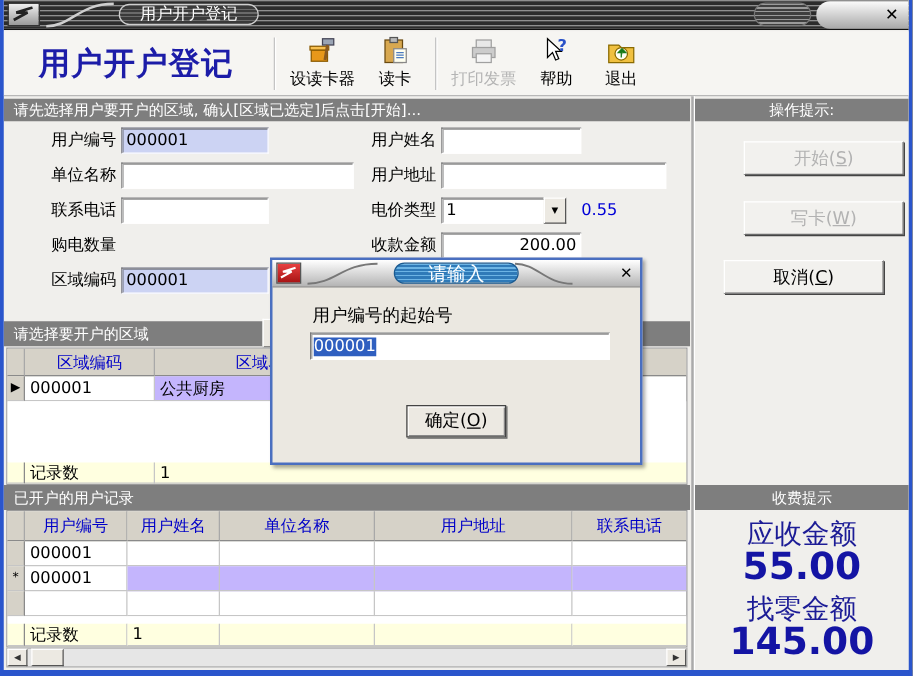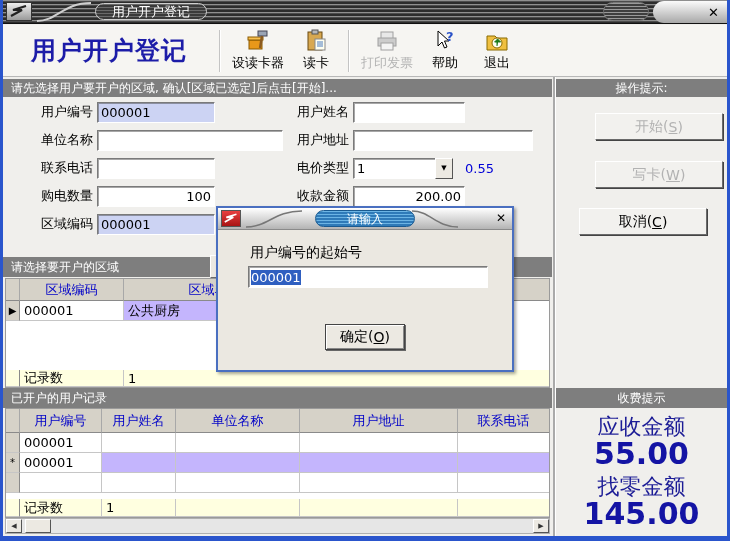--- a/index.html
+++ b/index.html
@@ -75,21 +75,21 @@
   .fee-lab{font-size:22px;}
   .fee-val{font-size:30px;font-weight:bold;color:#1414a4;}
   
   .dialog{position:absolute;left:213px;top:206px;width:298px;height:166px;background:#ebe8e1;
     border:2px solid #4a6fc0;box-shadow:2px 2px 3px rgba(0,0,0,.35);}
   .dlg-title{position:relative;height:22px;background:linear-gradient(180deg,#ffffff,#b4b4b4);
     border-bottom:1px solid #8a8a8a;}
   .dlg-logo{position:absolute;left:3px;top:2px;width:20px;height:17px;background:linear-gradient(180deg,#e84040,#a81414);
     border:1px solid #555;display:flex;align-items:center;justify-content:center;}
   .dlg-pill{position:absolute;left:50%;transform:translateX(-50%);top:2px;height:17px;line-height:16px;
-    min-width:100px;text-align:center;color:#fff;font-size:12px;border:1px solid #1a5a90;border-radius:9px;
+    min-width:100px;text-align:center;color:#fff;font-size:15px;border:1px solid #1a5a90;border-radius:9px;
     background:repeating-linear-gradient(180deg,#6cb4e4 0 1px,#2f7ab8 1px 3px);padding:0 10px;}
   .dlg-x{position:absolute;right:6px;top:3px;font-size:12px;font-weight:bold;color:#000;}
   .dlg-prompt{position:absolute;left:32px;top:36px;font-size:14px;color:#000;}
   .dlg-input{position:absolute;left:30px;top:58px;width:240px;height:22px;background:#fff;
     border:1px solid #7a7a7a;border-right-color:#fff;border-bottom-color:#fff;
     box-shadow:inset 1px 1px 0 rgba(60,60,60,.45);font-size:13px;display:flex;align-items:center;padding:0 2px;}
   .sel-text{background:#2f5fc0;color:#fff;}
   .dlg-ok{position:absolute;left:50%;transform:translateX(-50%);top:116px;width:80px;height:26px;
     background:#ece9e2;border:1px solid #444;box-shadow:inset 1px 1px 0 #fff, inset -1px -1px 0 #888, 1px 1px 0 #666;
     font-size:14px;display:flex;align-items:center;justify-content:center;color:#000;}
@@ -200,21 +200,20 @@
     <span class="flabel" style="width:66px;">电价类型</span>
     <span class="combo">
       <input class="tin" value="1" style="">
       <span class="dd-btn">▼</span>
     </span>
     <span class="rate">0.55</span>
   </div>
 
   <div class="frow" style="left:8px;top:185px;">
     <span class="flabel" style="width:82px;">购电数量</span>
-    <input class="tin ra" style="width: 118px;" value="100">
   </div>
   <div class="frow" style="left:280px;top:185px;">
     <span class="flabel" style="width:66px;">收款金额</span>
     <input class="tin ra" style="width: 112px;" value="200.00">
   </div>
 
   <div class="frow" style="left:8px;top:213px;">
     <span class="flabel" style="width:82px;">区域编码</span>
     <input class="tin lav" style="width: 118px;" value="000001">
   </div>

